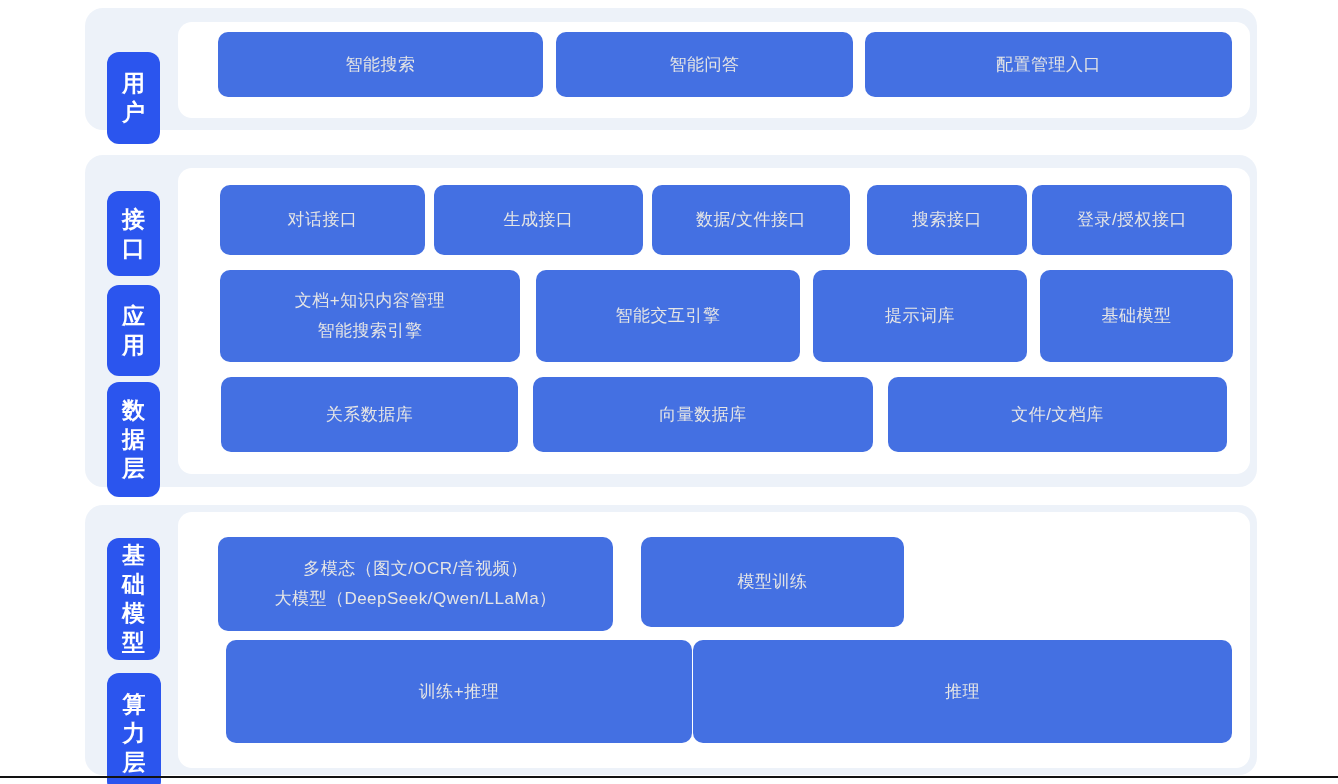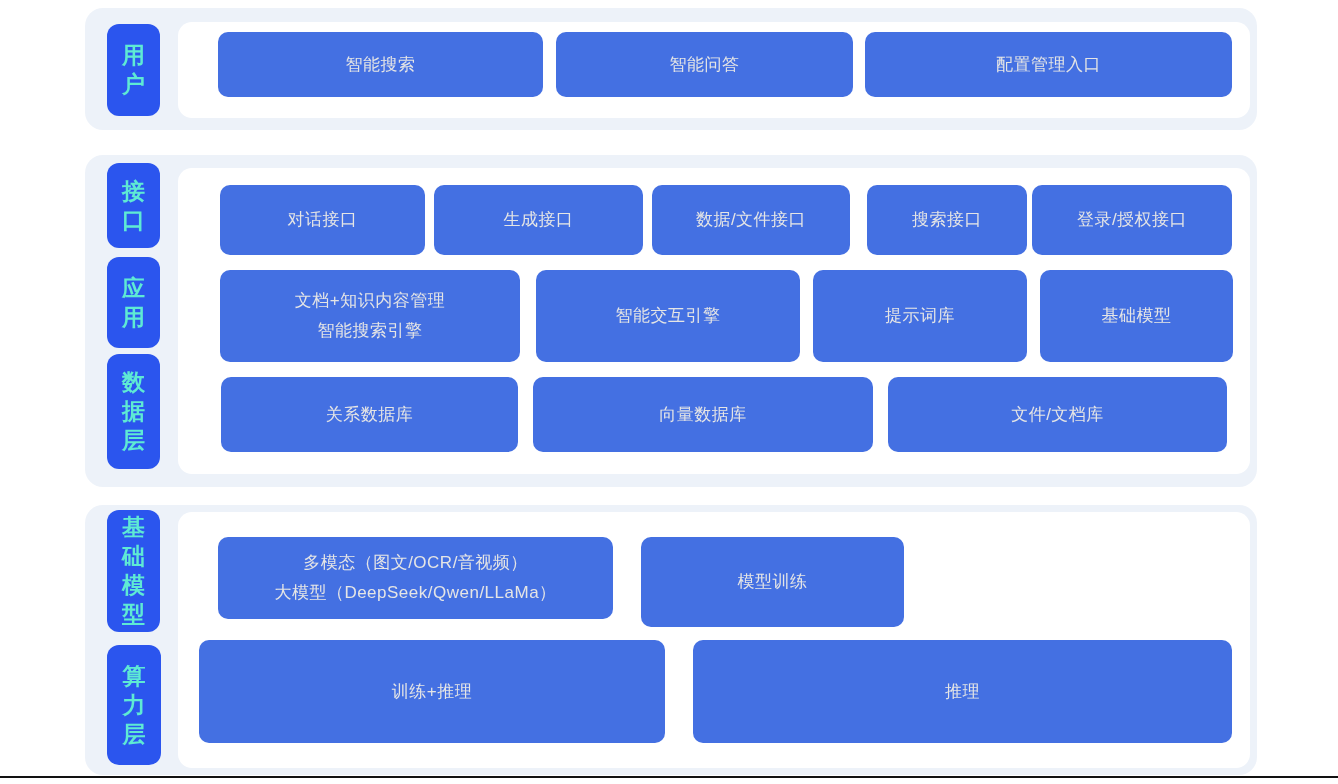--- a/index.html
+++ b/index.html
@@ -5,21 +5,21 @@
   html,body{margin:0;padding:0;background:#ffffff;}
   .canvas{
     position:relative;width:1338px;height:784px;background:#ffffff;overflow:hidden;
     font-family:"Liberation Sans","DejaVu Sans",sans-serif;
   }
   .panel{position:absolute;background:#edf2f9;border-radius:18px;}
   .card{position:absolute;background:#ffffff;border-radius:14px;}
   .vtab{
     position:absolute;background:#2b55ee;border-radius:12px;
     display:flex;align-items:center;justify-content:center;
-    color:#5eead4;font-weight:700;font-size:23px;
+    color:#ffffff;font-weight:700;font-size:23px;margin-top:28px;
   }
   .vtab span{display:block;width:25px;line-height:29px;text-align:center;word-break:break-all;}
   .btn{
     position:absolute;background:#4470e2;border-radius:10px;
     display:flex;flex-direction:column;align-items:center;justify-content:center;
     color:#e5e5e5;font-size:17px;font-weight:500;letter-spacing:.5px;
     line-height:30px;text-align:center;padding:0 8px;box-sizing:border-box;
   }
   .bottom-line{position:absolute;left:0;top:776px;width:1338px;height:2px;background:#121212;}
 </style>
@@ -98,29 +98,29 @@
   <div class="btn" style="left:221px;top:377px;width:297px;height:75px;">
     <span>关系数据库</span>
   </div>
   <div class="btn" style="left:533px;top:377px;width:340px;height:75px;text-align:center;">
     <span>向量数据库</span>
   </div>
   <div class="btn" style="left:888px;top:377px;width:339px;height:75px;">
     <span>文件/文档库</span>
   </div>
 
-  <div class="btn" style="left:218px;top:537px;width:395px;height:82px;">
+  <div class="btn" style="left:218px;top:537px;width:395px;height:94px;">
     <span>多模态（图文/OCR/音视频）</span>
     <span>大模型（DeepSeek/Qwen/LLaMa）</span>
   </div>
   <div class="btn" style="left:641px;top:537px;width:263px;height:90px;">
     <span>模型训练</span>
   </div>
 
-  <div class="btn" style="left:199px;top:640px;width:466px;height:103px;">
+  <div class="btn" style="left:226px;top:640px;width:466px;height:103px;">
     <span>训练+推理</span>
   </div>
   <div class="btn" style="left:693px;top:640px;width:539px;height:103px;">
     <span>推理</span>
   </div>
 
   <div class="bottom-line"></div>
 
 </div>
 

